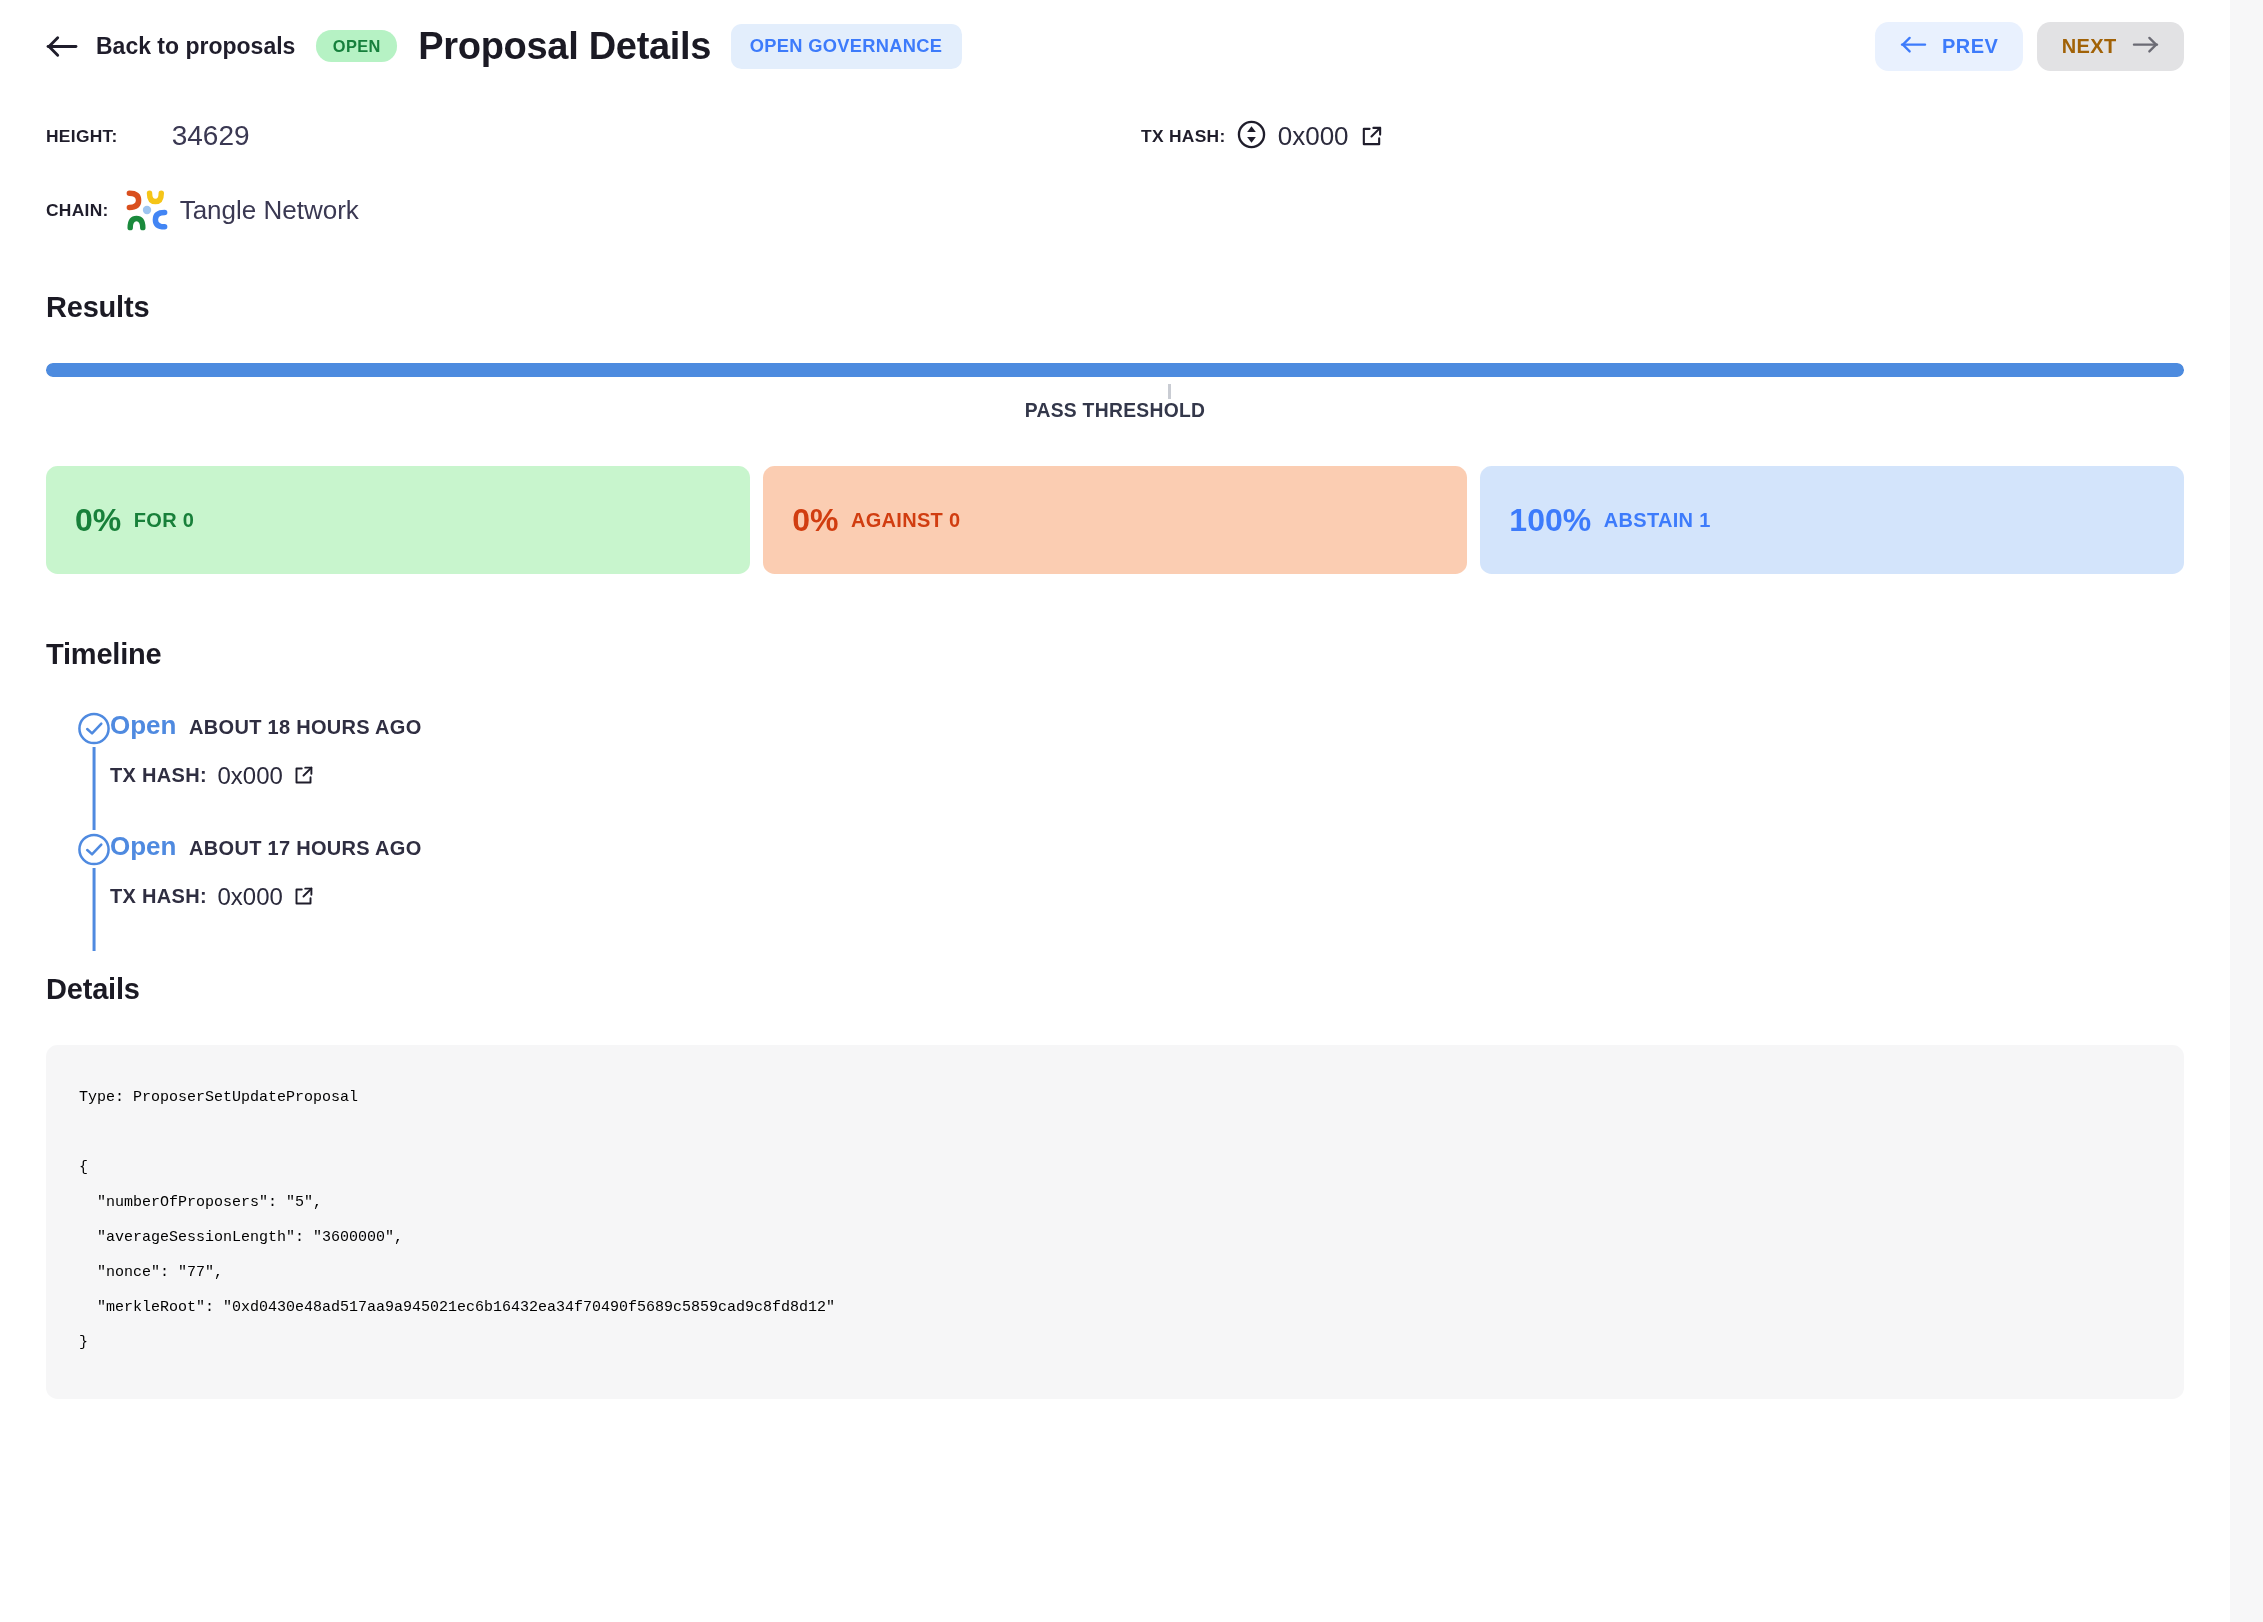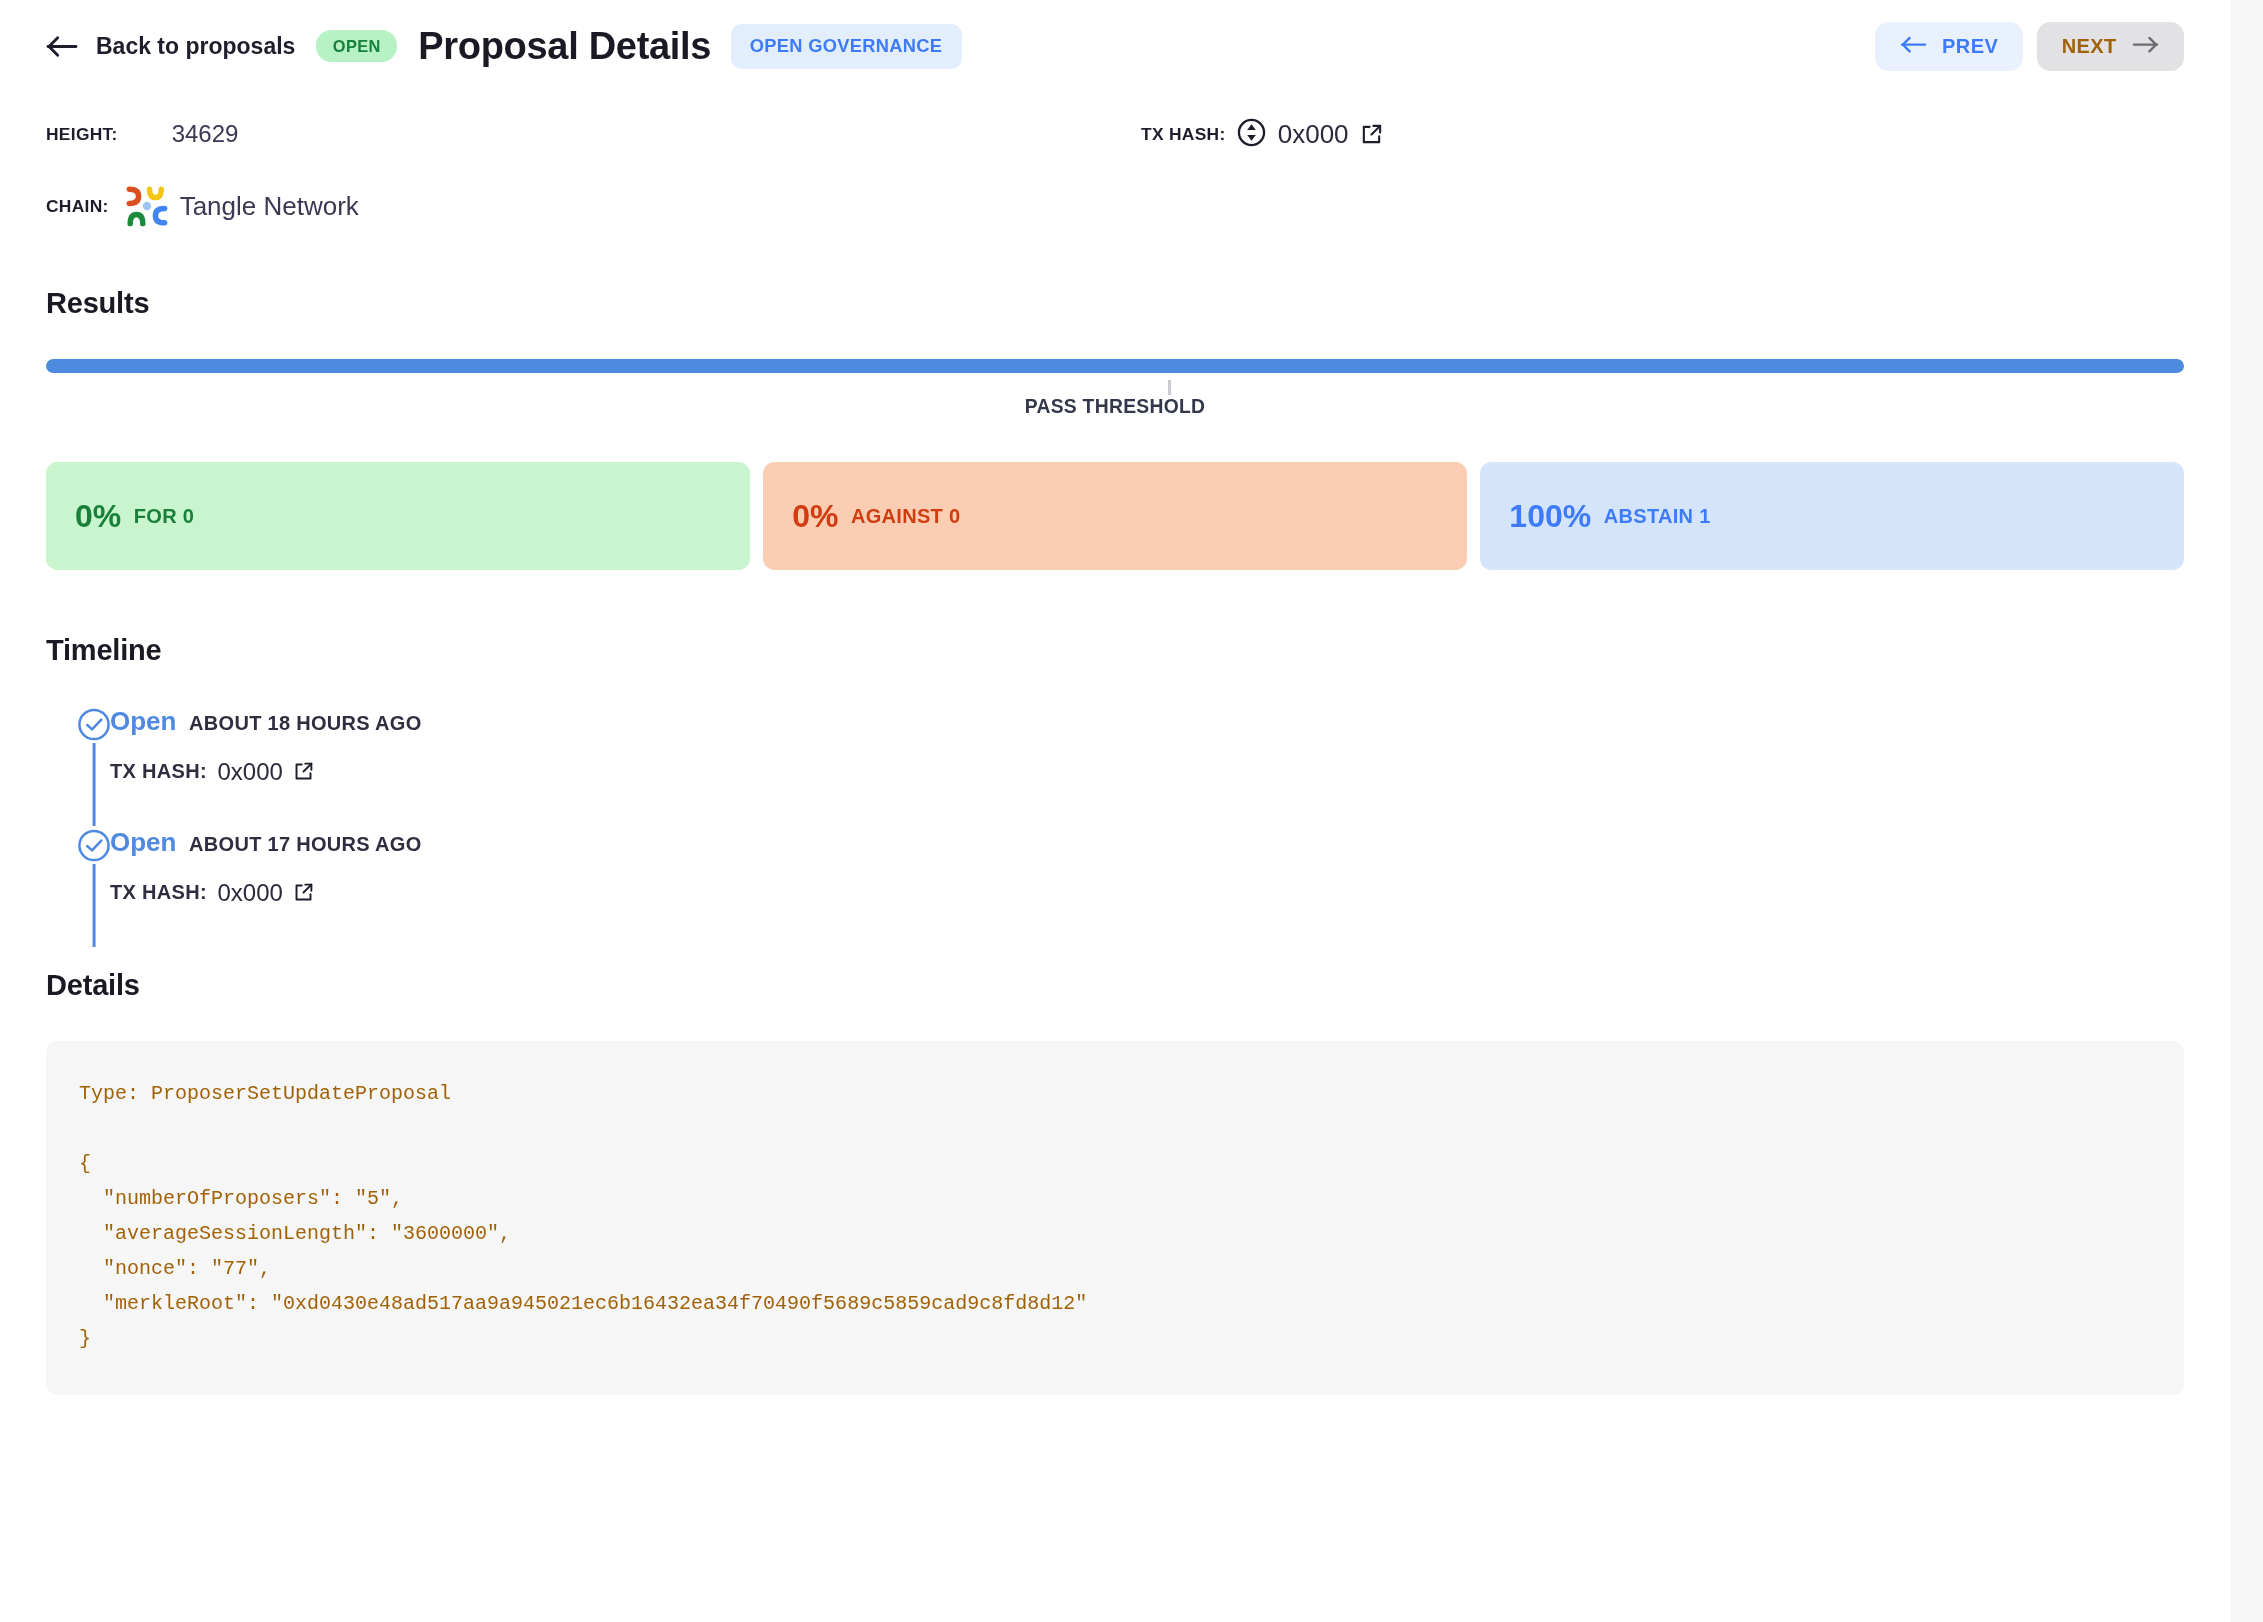--- a/index.html
+++ b/index.html
@@ -106,21 +106,21 @@
     position: relative;
     margin-top: 35px;
   }
   .meta-label {
     font-size: 17.4px;
     font-weight: 800;
     color: #1f1d2b;
     letter-spacing: 0.3px;
   }
   .meta-value {
-    font-size: 24px;
+    font-size: 28px;
     color: #3a3852;
     font-weight: 400;
   }
   .height-value { margin-left: 54px; }
 
   .tx-block {
     position: absolute;
     left: 1095px;
     display: flex;
     align-items: center;
@@ -271,23 +271,23 @@
 
   
   .details-title { margin-top: 62px; }
   .code-block {
     margin-top: 39px;
     width: 2138px;
     background: #f6f6f7;
     border-radius: 11.6px;
     padding: 35px 33px 39px 33px;
     font-family: "Liberation Mono", "DejaVu Sans Mono", monospace;
-    font-size: 20px;
+    font-size: 15px;
     line-height: 35px;
-    color: #a16207;
+    color: #000000;
     white-space: pre;
     overflow: hidden;
   }
 
   .proposers-title { margin-top: 56px; }
 </style>
 </head>
 <body>
 
 <div class="scroll-gutter"></div>

